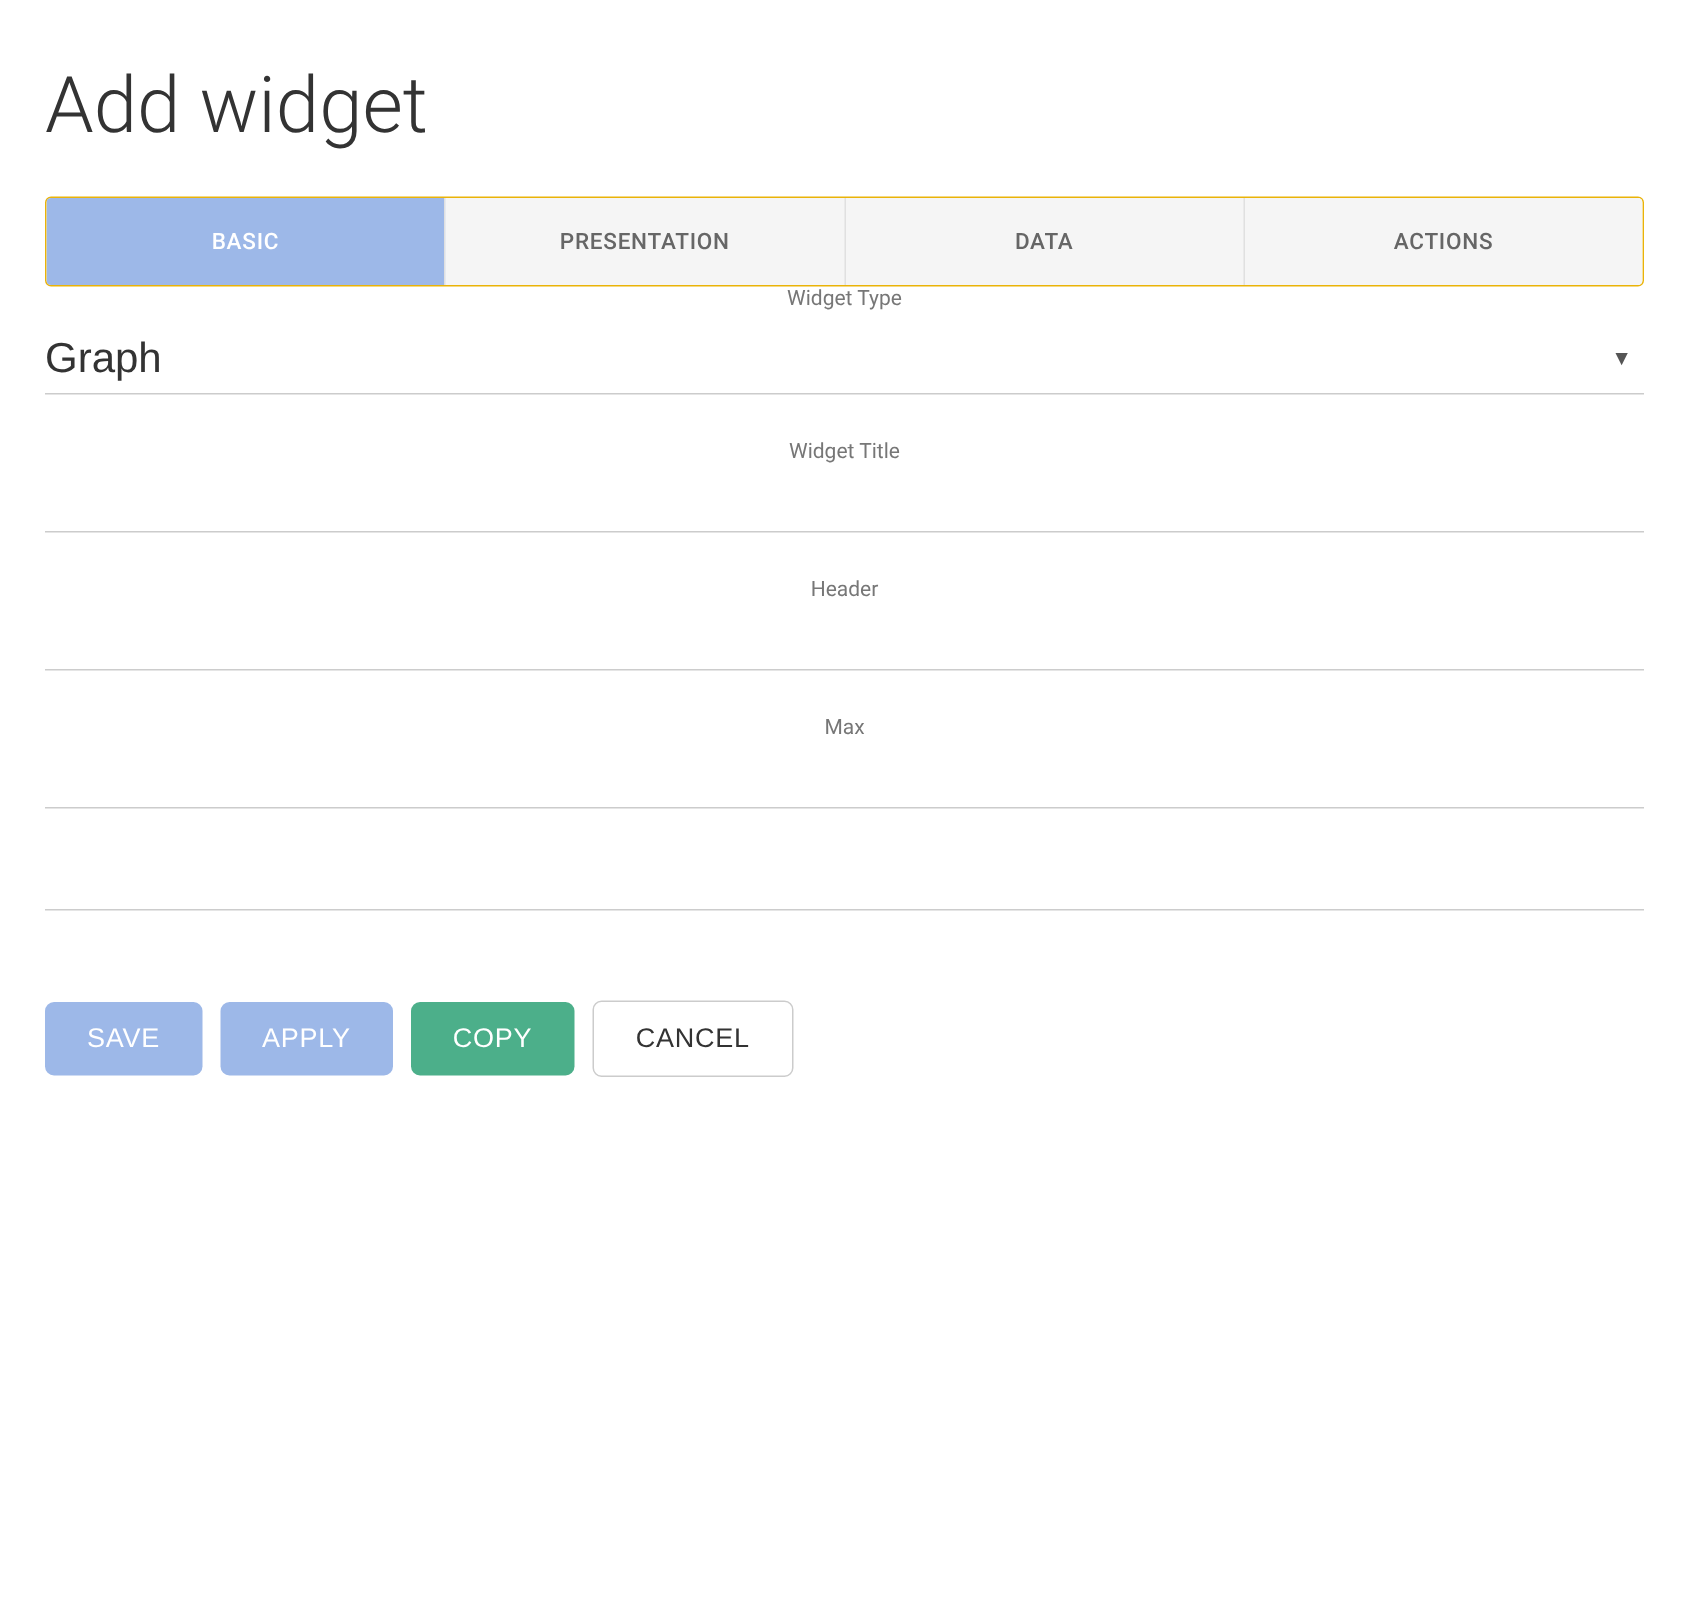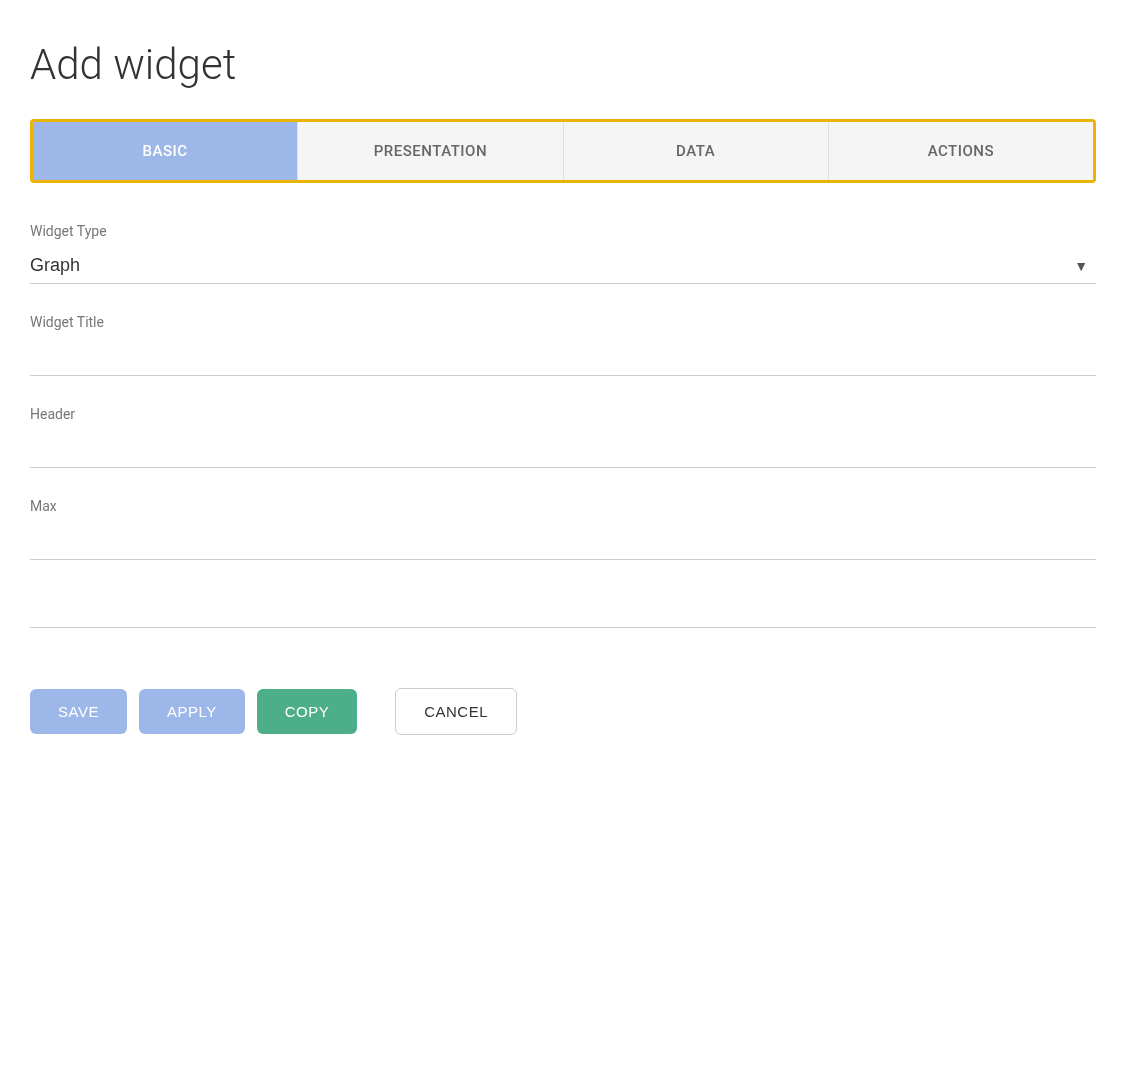--- a/index.html
+++ b/index.html
@@ -11,33 +11,32 @@
     body {
       font-family: 'Roboto', Arial, sans-serif;
       background: #ffffff;
       width: 1126px;
       min-height: 1070px;
       padding: 30px 30px 30px 30px;
       color: #444444;
     }
 
     .page-title {
-      font-size: 42px;
+      font-size: 52px;
       font-weight: 300;
       color: #333333;
       margin-bottom: 30px;
       margin-top: 10px;
     }
 
     .tabs-container {
       display: flex;
-      border: 3px solid #eab308;
+      border: 1px solid #eab308;
       border-radius: 4px;
       overflow: hidden;
-      margin-bottom: 40px;
     }
 
     .tab {
       flex: 1;
       padding: 20px 10px;
       text-align: center;
       font-size: 15px;
       font-weight: 500;
       letter-spacing: 0.5px;
       cursor: pointer;
@@ -62,20 +61,21 @@
 
     .field-group {
       margin-bottom: 30px;
     }
 
     .field-label {
       font-size: 14px;
       color: #777777;
       margin-bottom: 8px;
       display: block;
+      text-align: center;
     }
 
     .field-input {
       width: 100%;
       border: none;
       border-bottom: 1px solid #cccccc;
       padding: 8px 0;
       font-size: 18px;
       color: #333333;
       background: transparent;
@@ -85,21 +85,21 @@
     .select-wrapper {
       position: relative;
       width: 100%;
     }
 
     .select-wrapper select {
       width: 100%;
       border: none;
       border-bottom: 1px solid #cccccc;
       padding: 8px 0;
-      font-size: 18px;
+      font-size: 28px;
       color: #333333;
       background: transparent;
       outline: none;
       appearance: none;
       -webkit-appearance: none;
       cursor: pointer;
     }
 
     .select-arrow {
       position: absolute;
@@ -114,21 +114,21 @@
     .buttons-row {
       display: flex;
       align-items: center;
       gap: 12px;
       margin-top: 60px;
       padding-bottom: 20px;
     }
 
     .btn {
       padding: 14px 28px;
-      font-size: 15px;
+      font-size: 18px;
       font-weight: 500;
       letter-spacing: 0.5px;
       border-radius: 6px;
       border: none;
       cursor: pointer;
       text-transform: uppercase;
     }
 
     .btn-save {
       background: #9db8e8;
@@ -142,21 +142,20 @@
 
     .btn-copy {
       background: #4caf8a;
       color: #ffffff;
     }
 
     .btn-cancel {
       background: #ffffff;
       color: #333333;
       border: 1px solid #cccccc;
-      margin-left: 26px;
     }
   </style>
 </head>
 <body>
 
 <h1 class="page-title">Add widget</h1>
 
 <div class="tabs-container">
   <div class="tab active">BASIC</div>
   <div class="tab">PRESENTATION</div>

